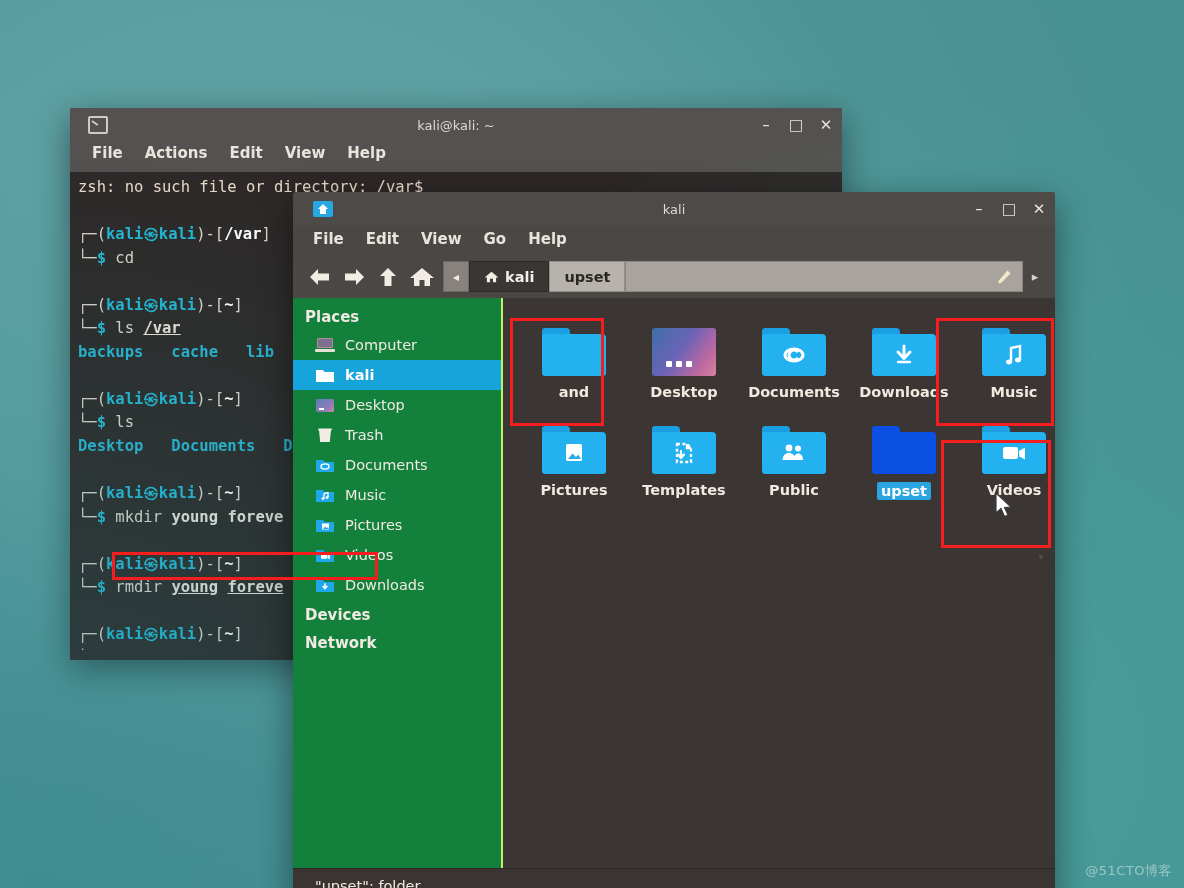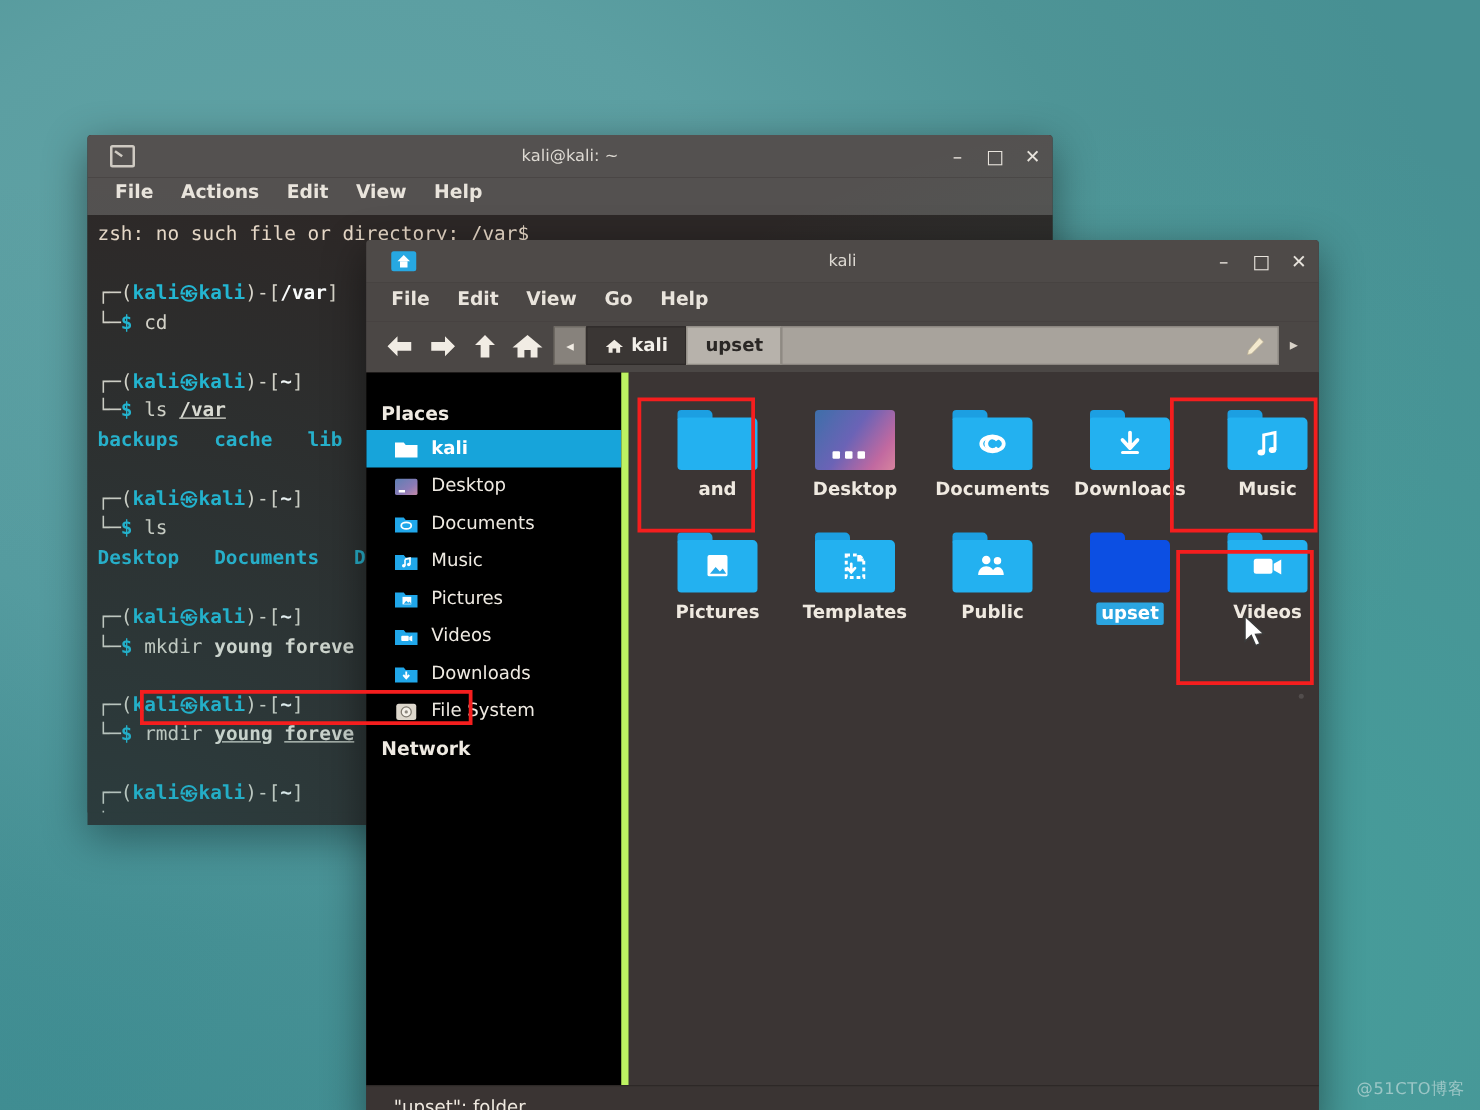--- a/index.html
+++ b/index.html
@@ -222,23 +222,23 @@
     cursor: pointer;
   }
 
   .fm-body {
     display: flex;
     height: calc(100% - 34px - 33px - 41px - 34px);
     background: #383231;
   }
   .sidebar {
     width: 210px;
-    background: #000000;
-    padding: 18px 0 0 0;
-    border-right: 6px solid #bef264;
+    background: #15803d;
+    padding: 4px 0 0 0;
+    border-right: 2px solid #bef264;
     overflow: hidden;
   }
   .sb-section {
     font-size: 15px;
     font-weight: bold;
     color: #efeae2;
     padding: 6px 0 4px 12px;
   }
   .sb-item {
     display: flex; align-items: center;
@@ -432,20 +432,28 @@
               <path d="M11.5 1.2 L14.8 4.5 L5.3 14 L2 14.7 L2.7 11.4 Z" fill="#f3e9cf" stroke="#b9ad92" stroke-width="0.6"></path>
             </svg>
         </div>
         <div class="pb-next" style="color:#d8d2c8;font-size:13px;">▸</div>
       </div>
     </div>
 
     <div class="fm-body">
       <div class="sidebar" id="sidebar">
           <div class="sb-section">Places</div>
+          <div class="sb-item">
+            <span class="sb-ico"><svg width="20" height="17" viewBox="0 0 20 17">
+                <rect x="2" y="1" width="16" height="10" rx="1" fill="#b08a95"></rect>
+                <rect x="3" y="2" width="14" height="8" fill="#7d6f8e"></rect>
+                <rect x="0" y="12" width="20" height="3" rx="1" fill="#e6e0d6"></rect>
+              </svg></span>
+            <span>Computer</span>
+          </div>
           <div class="sb-item selected">
             <span class="sb-ico"><svg width="20" height="17" viewBox="0 0 20 17">
                 <path d="M1 3 h7 l1.6 2 h9.4 v10 h-18 z" fill="#ffffff"></path>
               </svg></span>
             <span>kali</span>
           </div>
           <div class="sb-item">
             <span class="sb-ico"><svg width="20" height="17" viewBox="0 0 20 17">
                 <rect x="1" y="2" width="18" height="13" rx="1.5" fill="url(#dg)"></rect>
                 <defs>
@@ -454,20 +462,27 @@
                     <stop offset="0.6" stop-color="#8b7bb6"></stop>
                     <stop offset="1" stop-color="#c48aa8"></stop>
                   </linearGradient>
                 </defs>
                 <rect x="4" y="11" width="5" height="2" fill="#fff"></rect>
               </svg></span>
             <span>Desktop</span>
           </div>
           <div class="sb-item">
             <span class="sb-ico"><svg width="20" height="17" viewBox="0 0 20 17">
+                <path d="M4 3 h12 l-1.2 12 h-9.6 z" fill="#f0ece4"></path>
+                <rect x="3" y="1.5" width="14" height="2" rx="1" fill="#f0ece4"></rect>
+              </svg></span>
+            <span>Trash</span>
+          </div>
+          <div class="sb-item">
+            <span class="sb-ico"><svg width="20" height="17" viewBox="0 0 20 17">
                 <path d="M1 3 h7 l1.6 2 h9.4 v10 h-18 z" fill="#22a7e8"></path>
                 <ellipse cx="10" cy="9.5" rx="4" ry="2.6" fill="none" stroke="#fff" stroke-width="1.4"></ellipse>
               </svg></span>
             <span>Documents</span>
           </div>
           <div class="sb-item">
             <span class="sb-ico"><svg width="20" height="17" viewBox="0 0 20 17">
                 <path d="M1 3 h7 l1.6 2 h9.4 v10 h-18 z" fill="#22a7e8"></path>
                 <path d="M9 6.5 v5 M9 6.5 l4 -1 v5" stroke="#fff" stroke-width="1.3" fill="none"></path>
                 <circle cx="8" cy="11.6" r="1.4" fill="#fff"></circle>
@@ -491,28 +506,21 @@
               </svg></span>
             <span>Videos</span>
           </div>
           <div class="sb-item">
             <span class="sb-ico"><svg width="20" height="17" viewBox="0 0 20 17">
                 <path d="M1 3 h7 l1.6 2 h9.4 v10 h-18 z" fill="#22a7e8"></path>
                 <path d="M10 6.2 v4.2 M7.6 9 L10 11.6 L12.4 9" stroke="#fff" stroke-width="1.5" fill="none"></path>
               </svg></span>
             <span>Downloads</span>
           </div>
-          <div class="sb-item">
-            <span class="sb-ico"><svg width="20" height="17" viewBox="0 0 20 17">
-                <rect x="2" y="2" width="16" height="13" rx="2" fill="#ddd7cc"></rect>
-                <circle cx="10" cy="8.5" r="4" fill="#f4f0e8" stroke="#7f7a70" stroke-width="1"></circle>
-                <circle cx="10" cy="8.5" r="1.3" fill="#8e8980"></circle>
-              </svg></span>
-            <span>File System</span>
-          </div>
+          <div class="sb-section">Devices</div>
           <div class="sb-section">Network</div>
         </div>
       <div class="content" id="filegrid-wrap">
         <div class="grid" id="filegrid">
             <div class="fitem">
               <div class="fico-wrap">
                 <div class="folder">
                   <div class="tab"></div>
                   <div class="body"></div>
                 </div>

